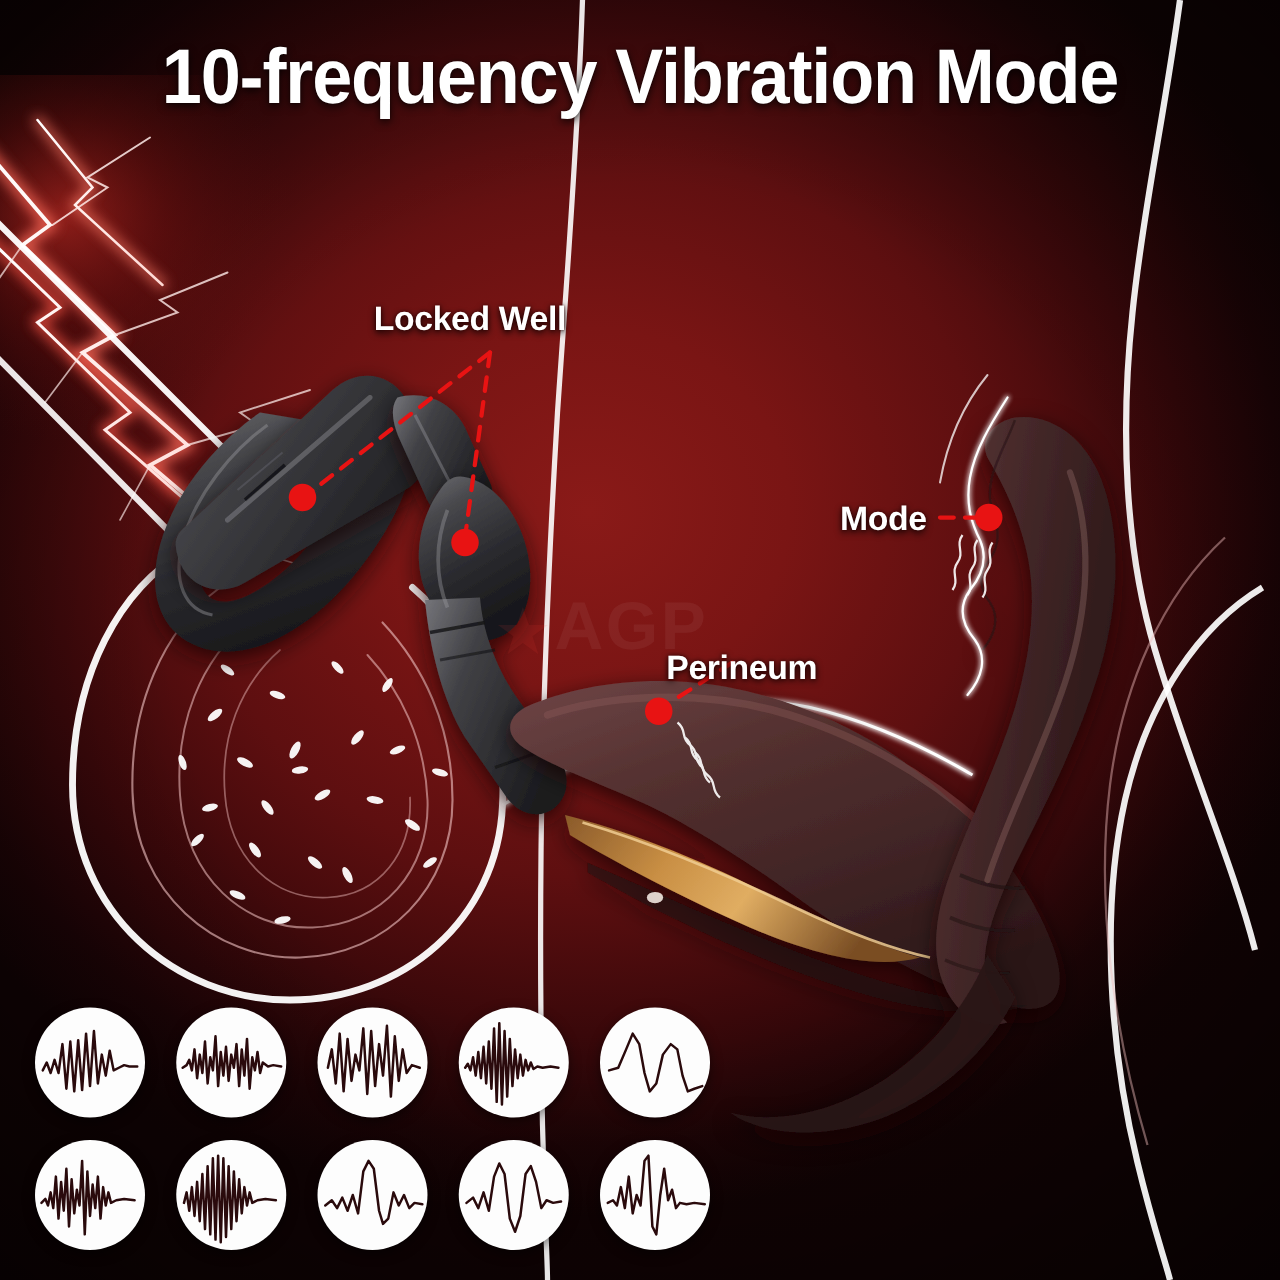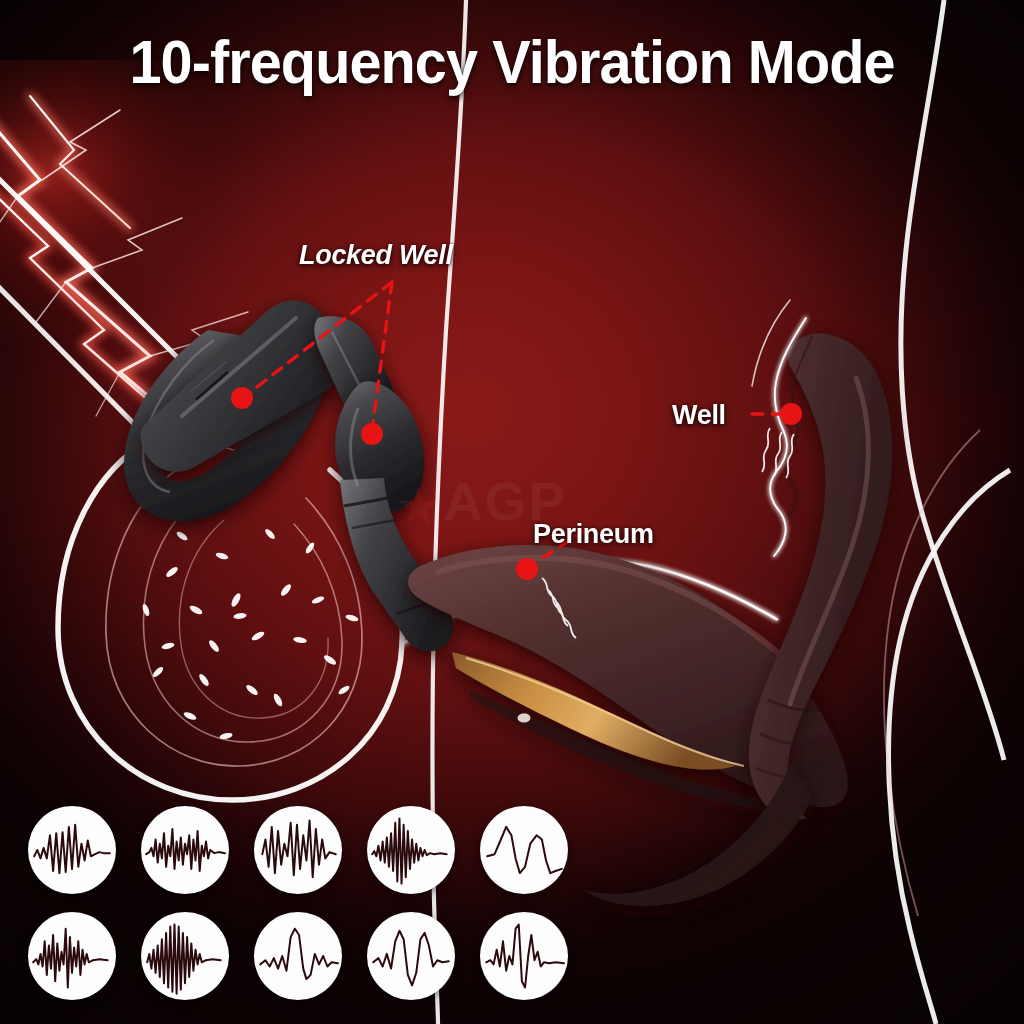--- a/index.html
+++ b/index.html
@@ -22,21 +22,21 @@
     color:#fff;font-size:62px;font-weight:bold;letter-spacing:-1px;
     transform:scaleX(.93);
     text-shadow:0 3px 7px rgba(0,0,0,.75),0 0 2px rgba(0,0,0,.5);
     white-space:nowrap;
   }
   .callout{
     position:absolute;color:#fff;font-size:27px;font-weight:bold;
     text-shadow:0 2px 6px rgba(0,0,0,.85),0 0 3px rgba(60,0,0,.9);
     white-space:nowrap;letter-spacing:-.3px;
   }
-  #lbl-locked{left:299px;top:240px;font-style:italic;}
+  #lbl-locked{left:299px;top:240px;}
   #lbl-anal{left:672px;top:400px;}
   #lbl-perineum{left:533px;top:491px;margin-top:28px;}
 
   .wm{
     position:absolute;left:395px;top:470px;
     font-size:54px;font-weight:bold;color:rgba(255,255,255,.055);
     letter-spacing:2px;pointer-events:none;
   }
   .wm .star{color:rgba(255,70,60,.10);font-size:52px;vertical-align:-4px;}
 
@@ -312,21 +312,21 @@
     </g>
   </svg>
 
   <div class="wm">
     <span class="star">★</span><span>AGP</span>
   </div>
 
   <div class="title">10-frequency Vibration Mode</div>
 
   <div class="callout" id="lbl-locked">Locked Well</div>
-  <div class="callout" id="lbl-anal">Well</div>
+  <div class="callout" id="lbl-anal">Mode</div>
   <div class="callout" id="lbl-perineum">Perineum</div>
 
   <div class="modes">
     <div class="mode-row">
       <div class="mode">
           <svg viewBox="0 0 80 80">
             <path class="wavepath" d="M4 46 L7 40 L10 48 L13 38 L16 48 L19 26 L22 60 L25 24 L28 62 L31 23 L34 61 L37 18 L40 58 L43 16 L46 56 L49 34 L52 50 L55 31 L58 46 L62 44 L66 42 L70 43 L76 43"></path>
           </svg>
         </div>
       <div class="mode">

